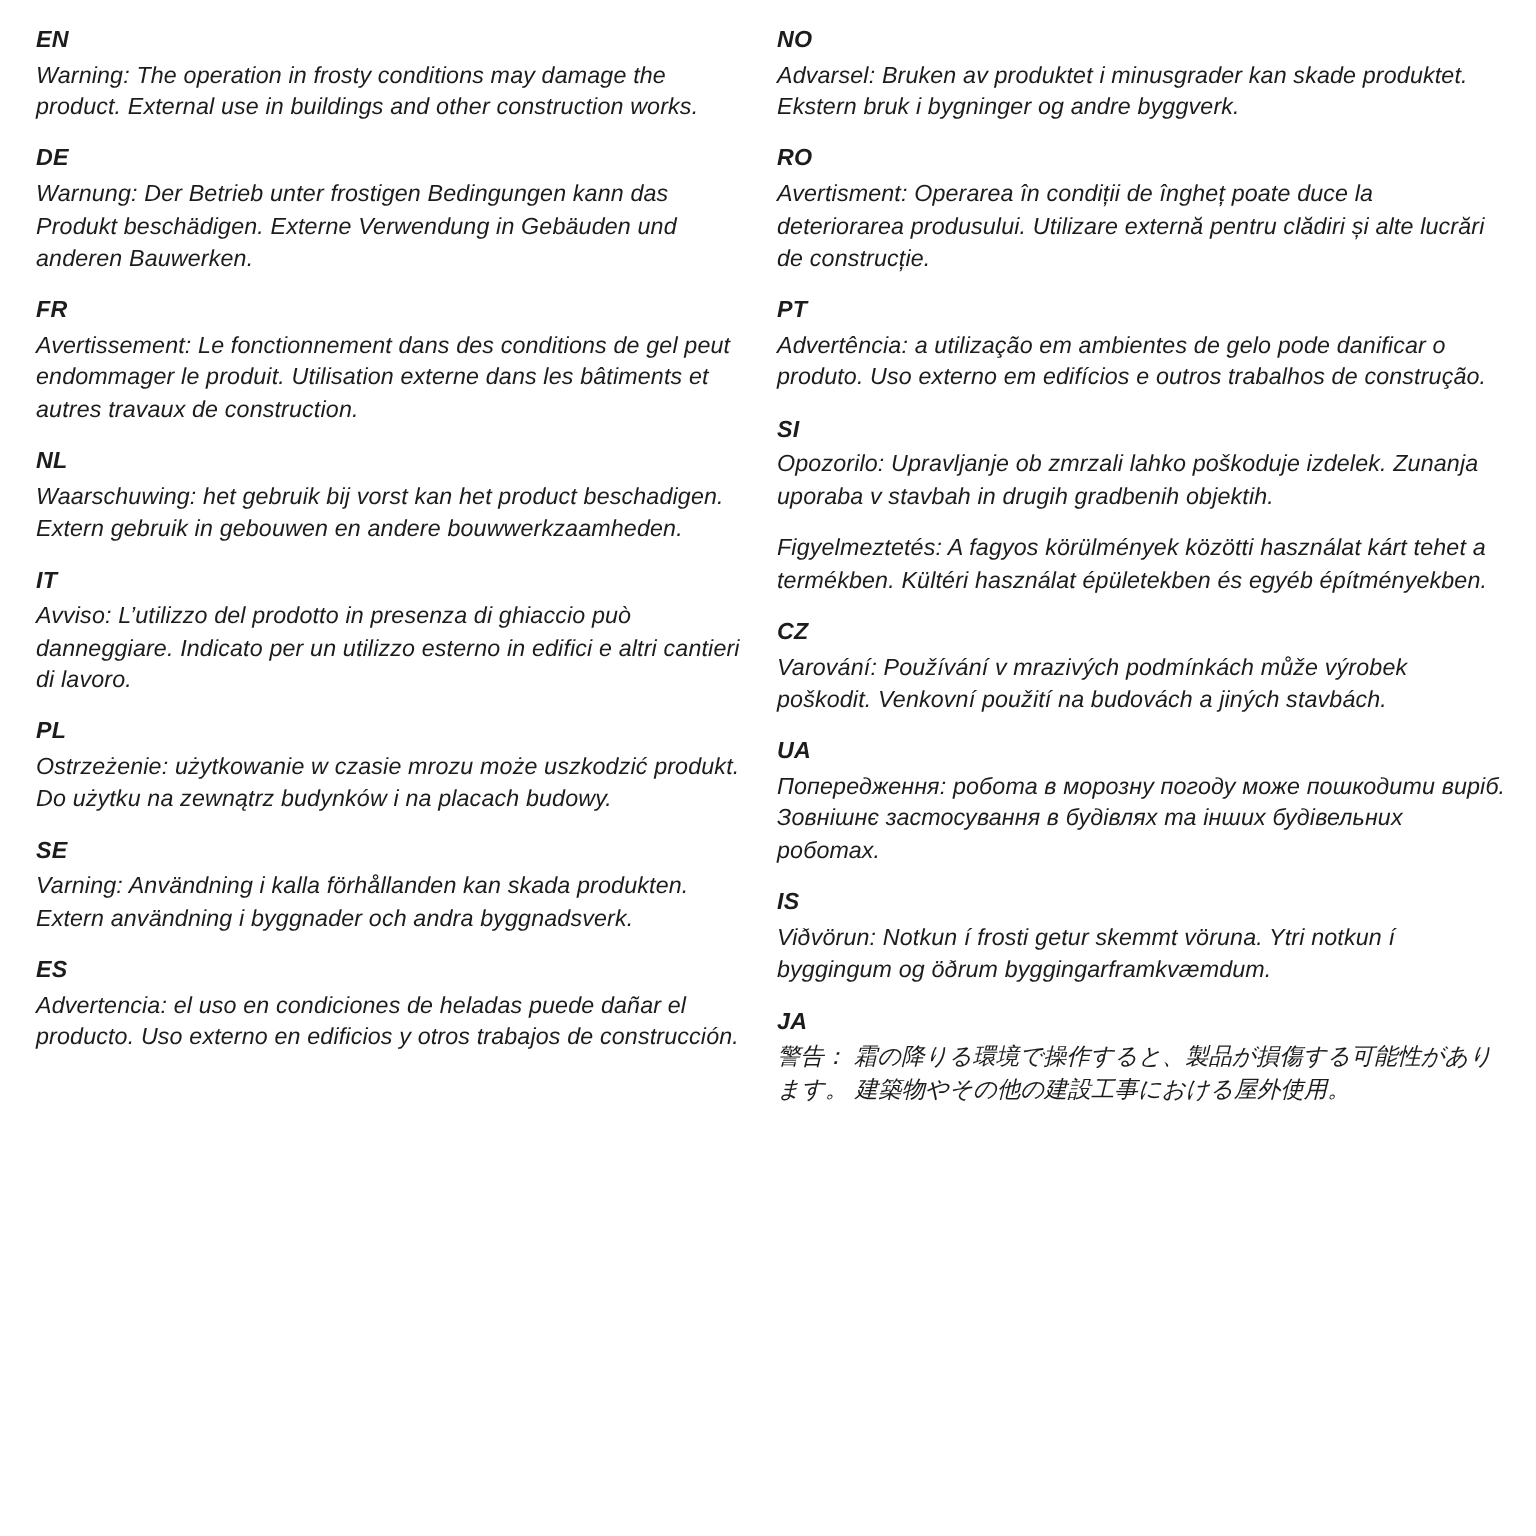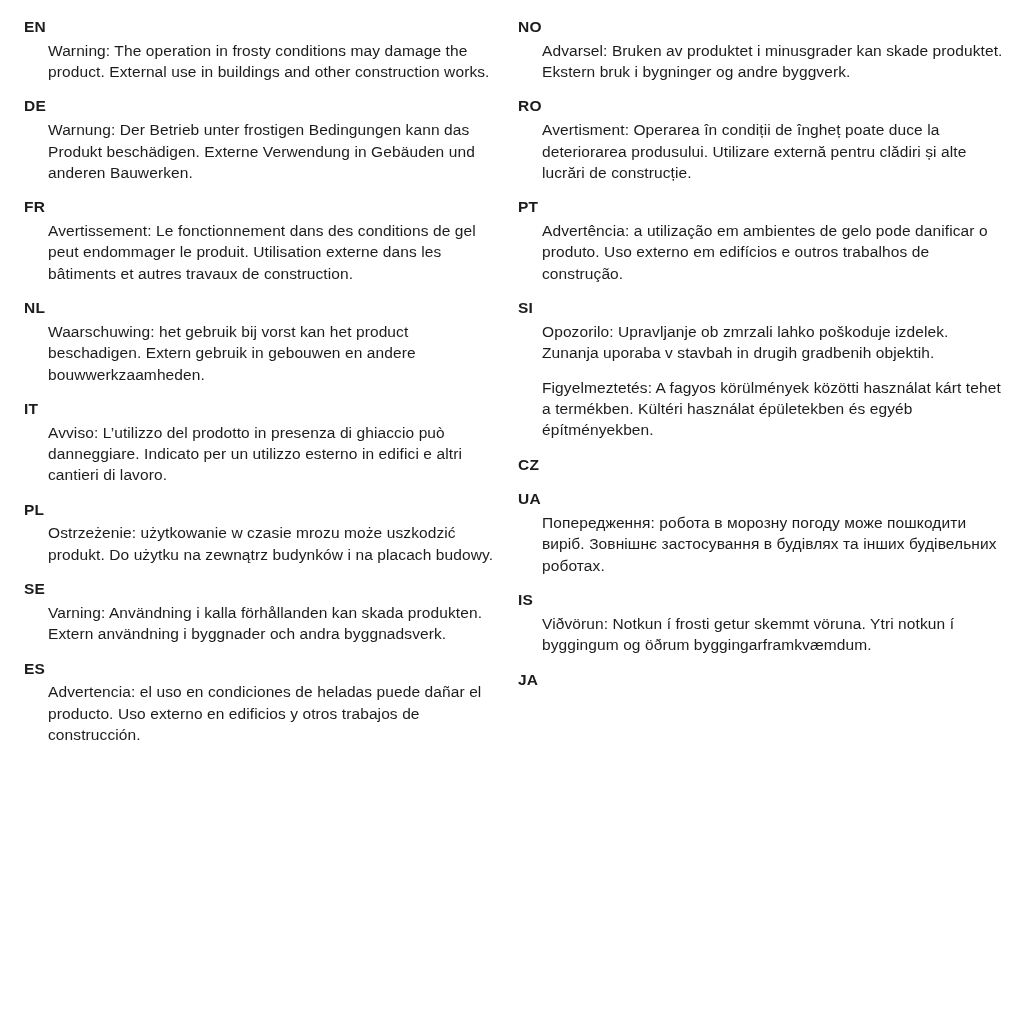--- a/index.html
+++ b/index.html
@@ -14,41 +14,41 @@
     height: 1024px;
     box-sizing: border-box;
     padding: 16px 20px 16px 24px;
     background: #ffffff;
     overflow: hidden;
   }
   .columns {
     display: flex;
     gap: 24px;
     align-items: flex-start;
+    font-style: italic;
   }
   .col {
     box-sizing: border-box;
   }
   .col-left  { width: 470px; }
   .col-right { width: 486px; }
   .entry {
     margin-bottom: 13px;
   }
   .lang-code {
     font-weight: bold;
     font-size: 15.5px;
     line-height: 1.4;
     margin-bottom: 2px;
     letter-spacing: 0.2px;
   }
   .lang-text {
     font-size: 15.5px;
     line-height: 1.38;
     letter-spacing: 0.1px;
-    margin-left: 24px;
   }
 </style>
 </head>
 <body>
 
 <div class="page">
   <div class="columns">
 
     <div class="col col-left">
       <div class="entry">
@@ -100,28 +100,30 @@
       </div>
       <div class="entry">
         <div class="lang-code">SI</div>
         <div class="lang-text">Opozorilo: Upravljanje ob zmrzali lahko poškoduje izdelek. Zunanja uporaba v stavbah in drugih gradbenih objektih.</div>
       </div>
       <div class="entry">
         <div class="lang-text">Figyelmeztetés: A fagyos körülmények közötti használat kárt tehet a termékben. Kültéri használat épületekben és egyéb építményekben.</div>
       </div>
       <div class="entry">
         <div class="lang-code">CZ</div>
+        <div class="lang-text">Varování: Používání v mrazivých podmínkách může výrobek poškodit. Venkovní použití na budovách a jiných stavbách.</div>
       </div>
       <div class="entry">
         <div class="lang-code">UA</div>
         <div class="lang-text">Попередження: робота в морозну погоду може пошкодити виріб. Зовнішнє застосування в будівлях та інших будівельних роботах.</div>
       </div>
       <div class="entry">
         <div class="lang-code">IS</div>
         <div class="lang-text">Viðvörun: Notkun í frosti getur skemmt vöruna. Ytri notkun í byggingum og öðrum byggingarframkvæmdum.</div>
       </div>
       <div class="entry">
         <div class="lang-code">JA</div>
+        <div class="lang-text">警告： 霜の降りる環境で操作すると、製品が損傷する可能性があります。 建築物やその他の建設工事における屋外使用。</div>
       </div>
     </div>
 
   </div>
 </div>
 
 </body></html>

